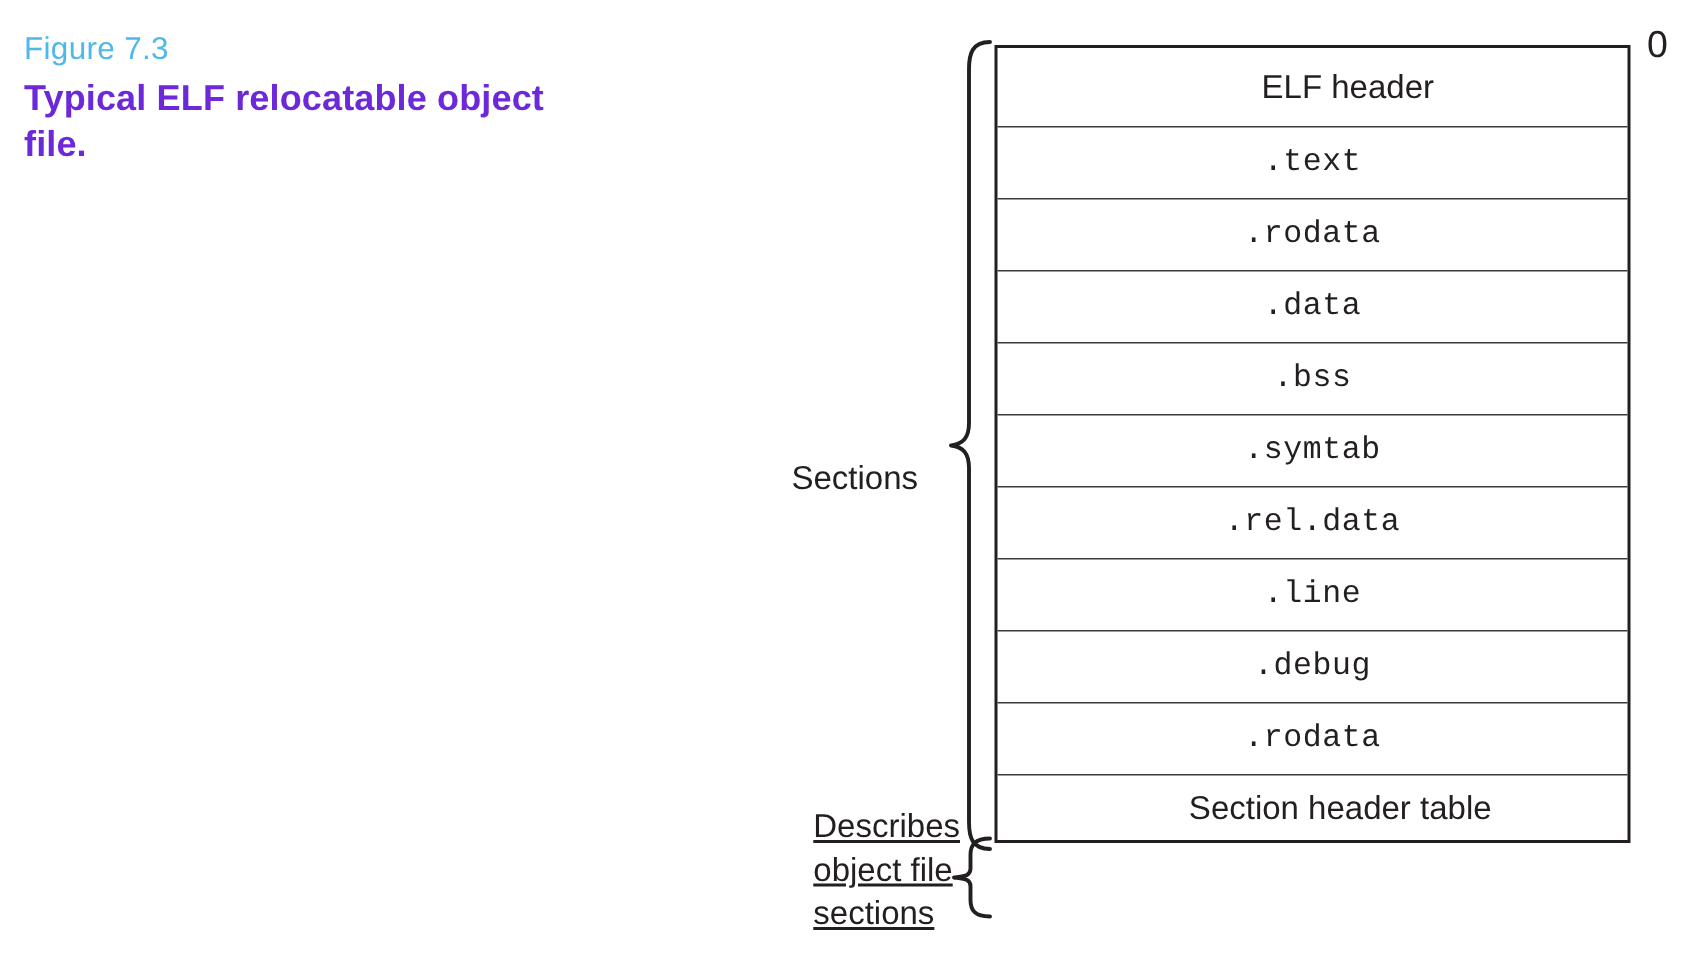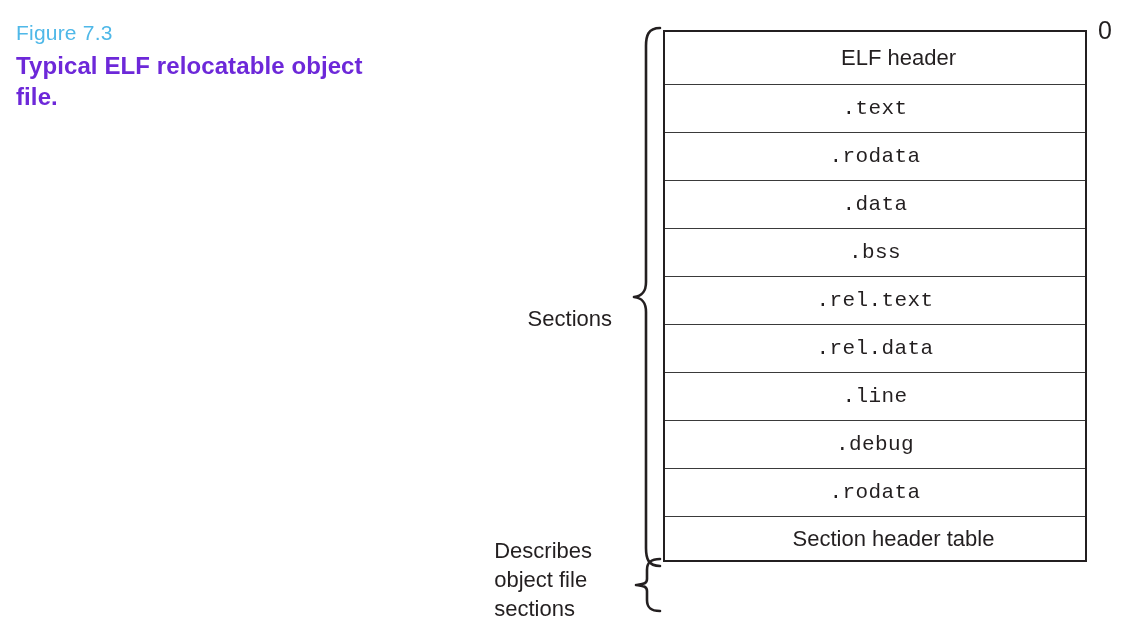--- a/index.html
+++ b/index.html
@@ -45,22 +45,23 @@
     text-align: left;
     font-size: 22px;
     line-height: 29px;
     color: #231f20;
   }
   #sections-label {
     right: 520px;      
     top: 304px;
   }
   #describes-label {
-    right: 540px;
+    right: 492px;
     top: 536px;
+    text-decoration: underline;
   }
 
   
   .brace {
     position: absolute;
     pointer-events: none;
   }
 
   
   #elf-table {
@@ -162,21 +163,21 @@
   <div class="row mono">
     <span class="row-label">.rodata</span>
   </div>
   <div class="row mono">
     <span class="row-label">.data</span>
   </div>
   <div class="row mono">
     <span class="row-label">.bss</span>
   </div>
   <div class="row mono">
-    <span class="row-label">.rel.text</span>
+    <span class="row-label">.symtab</span>
   </div>
   <div class="row mono">
     <span class="row-label">.rel.data</span>
   </div>
   <div class="row mono">
     <span class="row-label">.line</span>
   </div>
   <div class="row mono">
     <span class="row-label">.debug</span>
   </div>

